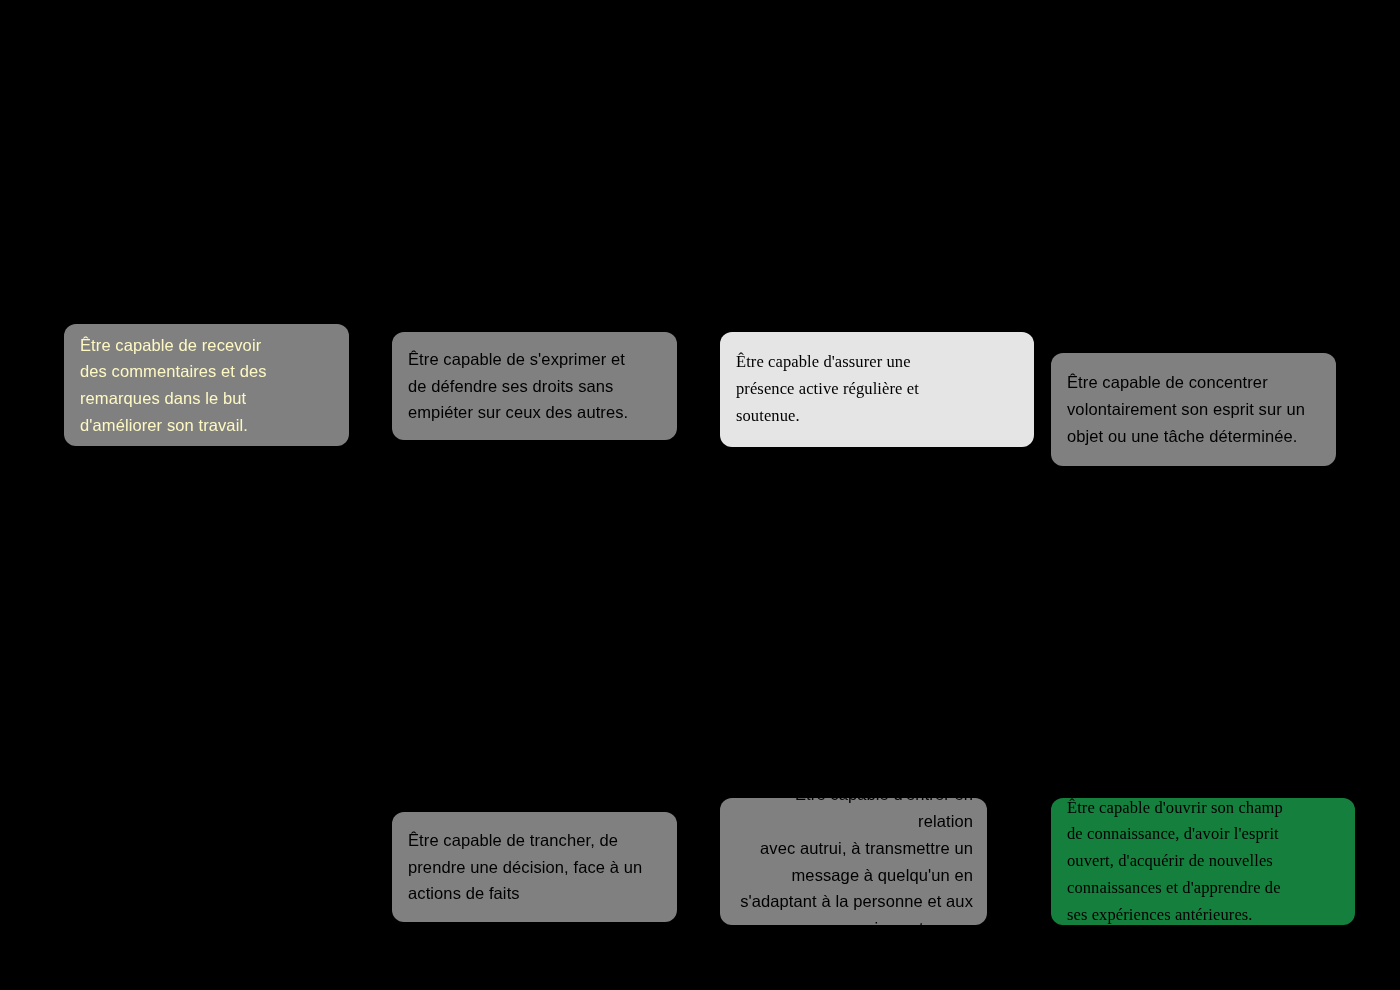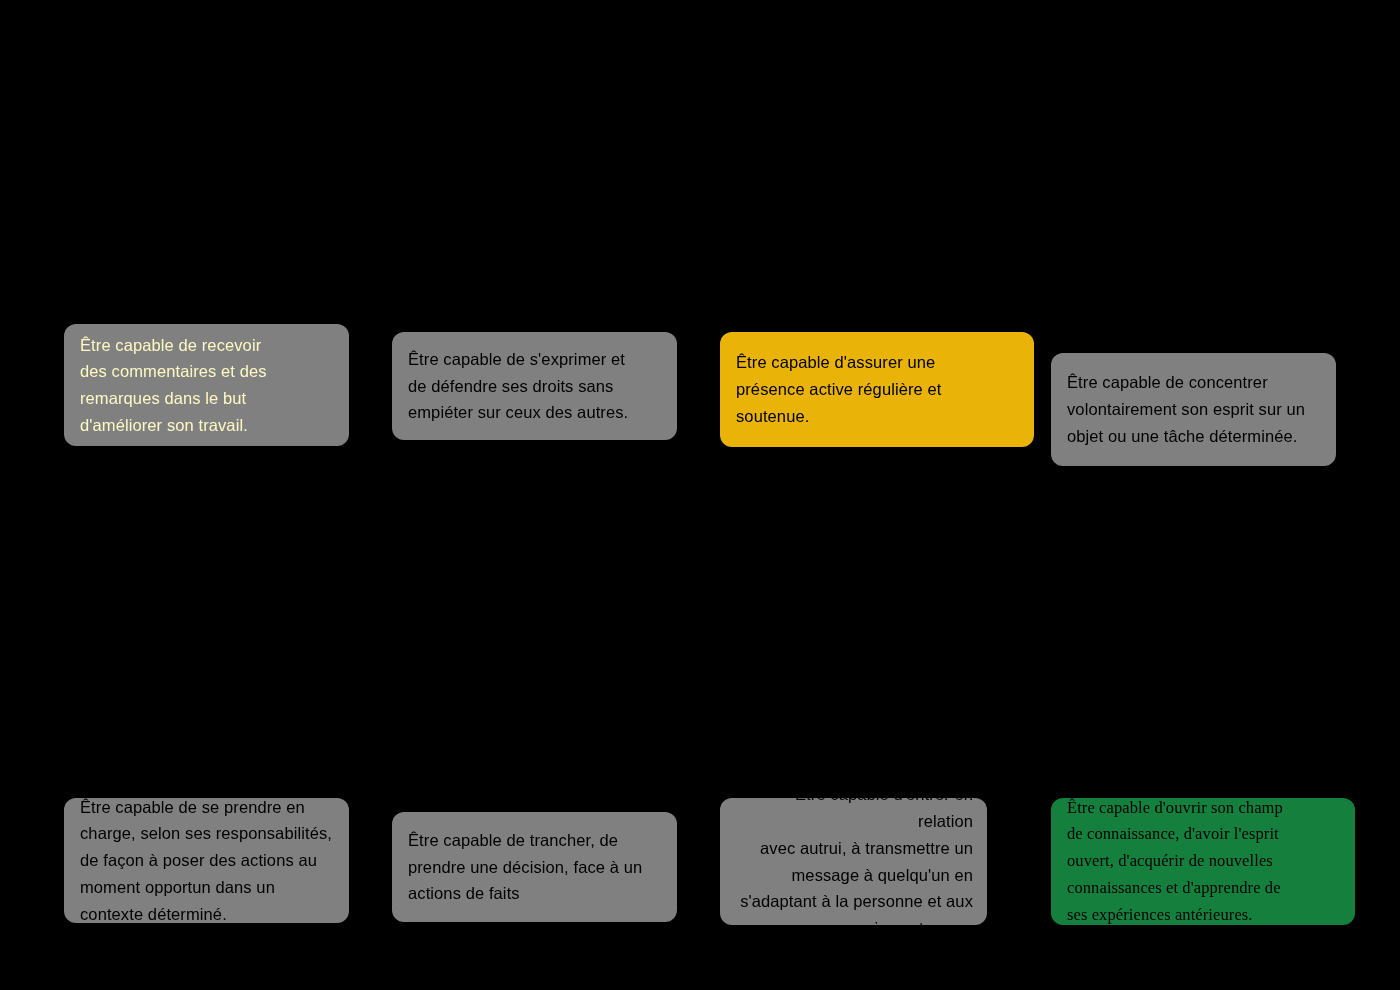--- a/index.html
+++ b/index.html
@@ -39,32 +39,27 @@
 
 <div id="canvas" style="background: rgb(0, 0, 0);">
 
   <div class="card" style="left: 64px; top: 324px; width: 285px; height: 122px; background: rgb(128, 128, 128); color: #fef9c3;">Être capable de recevoir
 des commentaires et des
 remarques dans le but
 d'améliorer son travail.</div>
   <div class="card topmid" style="left: 392px; top: 332px; width: 285px; height: 108px; background: rgb(128, 128, 128); color: rgb(0, 0, 0);">Être capable de s'exprimer et
 de défendre ses droits sans
 empiéter sur ceux des autres.</div>
-  <div class="card" style="left: 720px; top: 332px; width: 314px; height: 115px; background: #eab308; color: rgb(0, 0, 0);">Être capable d'assurer une
+  <div class="card" style="left: 720px; top: 332px; width: 314px; height: 115px; background: #e5e5e5; color: rgb(0, 0, 0); font-family: Liberation Serif, serif;">Être capable d'assurer une
 présence active régulière et
 soutenue.</div>
   <div class="card" style="left: 1051px; top: 333px; width: 285px; height: 113px; background: rgb(128, 128, 128); color: rgb(0, 0, 0); margin-top: 20px;">Être capable de concentrer
 volontairement son esprit sur un
 objet ou une tâche déterminée.</div>
 
-  <div class="card" style="left: 64px; top: 798px; width: 285px; height: 125px; background: rgb(128, 128, 128); color: rgb(0, 0, 0);">Être capable de se prendre en
-charge, selon ses responsabilités,
-de façon à poser des actions au
-moment opportun dans un
-contexte déterminé.</div>
   <div class="card topmid" style="left: 392px; top: 812px; width: 285px; height: 110px; background: rgb(128, 128, 128); color: rgb(0, 0, 0);">Être capable de trancher, de
 prendre une décision, face à un
 actions de faits</div>
   <div class="card" style="left: 720px; top: 798px; width: 267px; height: 127px; background: rgb(128, 128, 128); color: rgb(0, 0, 0); text-align: right;">Être capable d'entrer en relation
 avec autrui, à transmettre un
 message à quelqu'un en
 s'adaptant à la personne et aux
 circonstances.</div>
   <div class="card" style="left: 1051px; top: 798px; width: 304px; height: 127px; background: #15803d; color: rgb(0, 0, 0); font-family: Liberation Serif, serif;">Être capable d'ouvrir son champ
 de connaissance, d'avoir l'esprit

